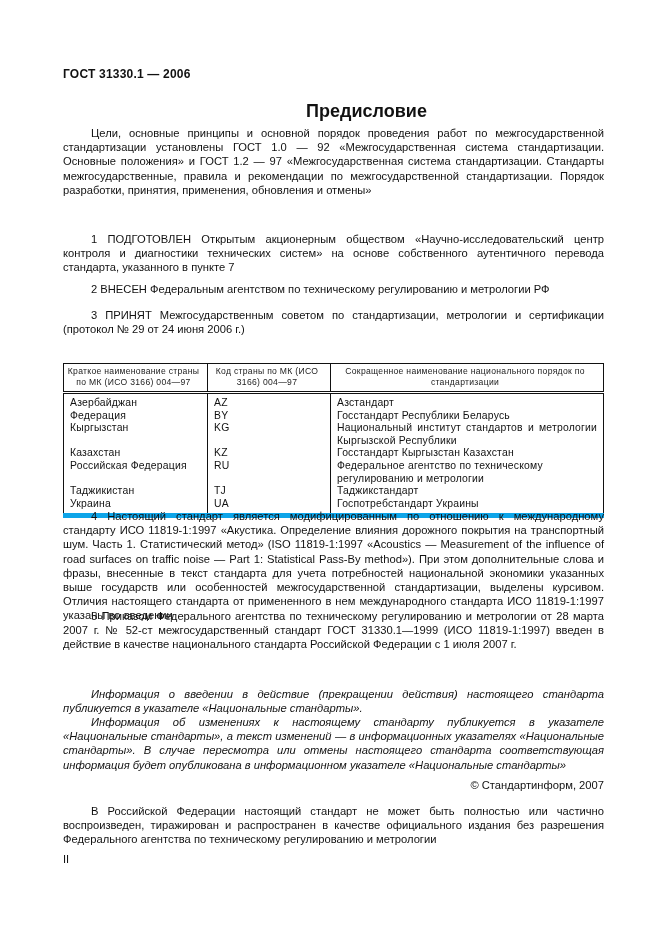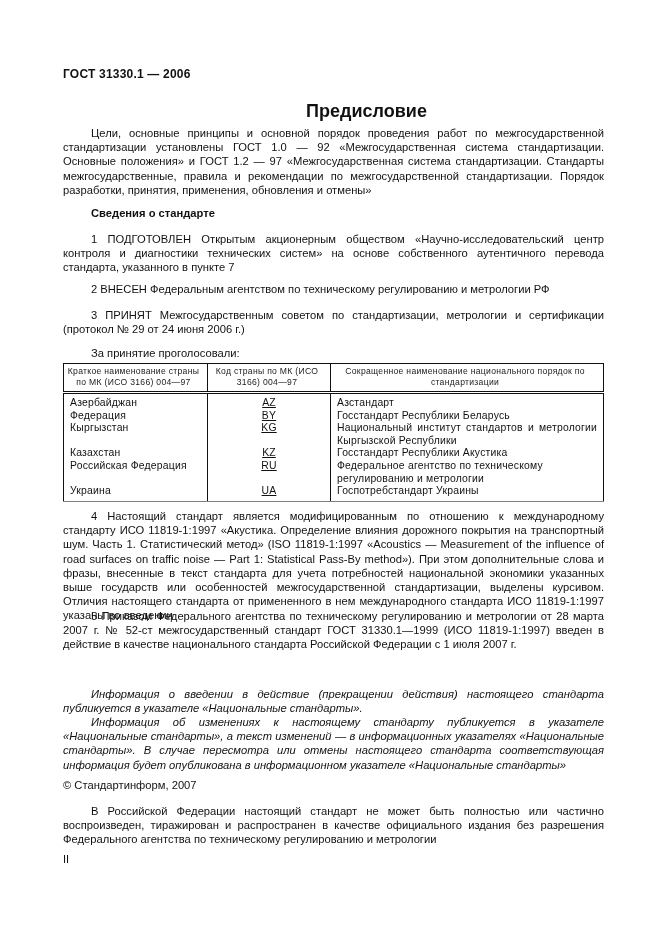--- a/index.html
+++ b/index.html
@@ -5,46 +5,44 @@
   html, body { margin: 0; padding: 0; background: #ffffff; }
   body { width: 661px; height: 936px; position: relative; overflow: hidden;
          font-family: "Liberation Sans", sans-serif; color: #111; }
   .page { position: absolute; left: 0; top: 0; width: 535px; height: 936px; }
   .hdr { position: absolute; left: 63px; top: 67px; font-weight: bold; font-size: 12px; letter-spacing: 0.2px; }
   .title { position: absolute; left: 0; width: 661px; top: 101px; text-align: center; font-weight: bold; font-size: 18px; margin-left: 36px; }
   .p { position: absolute; left: 63px; width: 541px; font-size: 11.2px; line-height: 14.2px; text-align: justify; }
   .ind { text-indent: 28px; }
   .bold { font-weight: bold; }
   .it { font-style: italic; }
-  .right { }
+  .right { text-align: right; }
   table.vote { position: absolute; left: 63px; top: 363px; width: 541px; border-collapse: collapse;
                font-size: 10.4px; }
   table.vote th { font-weight: normal; font-size: 8.6px; line-height: 11px; letter-spacing: 0.3px;
                   border: 1px solid #111; border-bottom: 3px double #111; padding: 2px 6px 3px 2px; text-align: center; color:#222; }
   table.vote td { border-left: 1px solid #111; border-right: 1px solid #111; padding: 0 6px; line-height: 12.6px; vertical-align: top; letter-spacing: 0.2px; }
   table.vote tr.first td { padding-top: 3px; }
-  table.vote tr.last td { border-bottom: 1px solid #0ea5e9; padding-bottom: 3px; }
-  table.vote td.code { text-align: center; text-decoration: underline; }
+  table.vote tr.last td { border-bottom: 5px solid #0ea5e9; padding-bottom: 3px; }
+  table.vote td.code { text-align: left; }
   .pagenum { position: absolute; left: 63px; top: 853px; font-size: 11px; }
 </style>
 </head>
 <body>
 
 <div class="page">
   <div class="hdr">ГОСТ 31330.1 — 2006</div>
   <div class="title">Предисловие</div>
 
   <div class="p ind" style="top:126px;">Цели, основные принципы и основной порядок проведения работ по межгосударственной стандартизации установлены ГОСТ 1.0 — 92 «Межгосударственная система стандартизации. Основные положения» и ГОСТ 1.2 — 97 «Межгосударственная система стандартизации. Стандарты межгосударственные, правила и рекомендации по межгосударственной стандартизации. Порядок разработки, принятия, применения, обновления и отмены»</div>
 
-  <div class="p ind bold" style="top:206px;">Сведения о стандарте</div>
 
   <div class="p ind" style="top:232px;">1 ПОДГОТОВЛЕН Открытым акционерным обществом «Научно-исследовательский центр контроля и диагностики технических систем» на основе собственного аутентичного перевода стандарта, указанного в пункте 7</div>
   <div class="p ind" style="top:282px;">2 ВНЕСЕН Федеральным агентством по техническому регулированию и метрологии РФ</div>
   <div class="p ind" style="top:308px;">3 ПРИНЯТ Межгосударственным советом по стандартизации, метрологии и сертификации (протокол № 29 от 24 июня 2006 г.)</div>
-  <div class="p ind" style="top:346px;">За принятие проголосовали:</div>
 
   <table class="vote">
     <colgroup>
         <col style="width:144px">
         <col style="width:123px">
         <col>
       </colgroup>
     <thead>
       <tr>
         <th>Краткое наименование страны по МК (ИСО 3166) 004—97</th>
@@ -64,26 +62,31 @@
         <td>Госстандарт Республики Беларусь</td>
       </tr>
       <tr>
         <td>Кыргызстан</td>
         <td class="code">KG</td>
         <td style="text-align:justify;">Национальный институт стандартов и метрологии Кыргызской Республики</td>
       </tr>
       <tr>
         <td>Казахстан</td>
         <td class="code">KZ</td>
-        <td>Госстандарт Республики Акустика</td>
+        <td>Госстандарт Кыргызстан Казахстан</td>
       </tr>
       <tr>
         <td>Российская Федерация</td>
         <td class="code">RU</td>
         <td>Федеральное агентство по техническому регулированию и метрологии</td>
+      </tr>
+      <tr>
+        <td>Таджикистан</td>
+        <td class="code">TJ</td>
+        <td>Таджикстандарт</td>
       </tr>
       <tr class="last">
         <td>Украина</td>
         <td class="code">UA</td>
         <td>Госпотребстандарт Украины</td>
       </tr>
     </tbody>
   </table>
 
   <div class="p ind" style="top:509px;">4 Настоящий стандарт является модифицированным по отношению к международному стандарту ИСО 11819-1:1997 «Акустика. Определение влияния дорожного покрытия на транспортный шум. Часть 1. Статистический метод» (ISO 11819-1:1997 «Acoustics — Measurement of the influence of road surfaces on traffic noise — Part 1: Statistical Pass-By method»). При этом дополнительные слова и фразы, внесенные в текст стандарта для учета потребностей национальной экономики указанных выше государств или особенностей межгосударственной стандартизации, выделены курсивом. Отличия настоящего стандарта от примененного в нем международного стандарта ИСО 11819-1:1997 указаны во введении</div>

